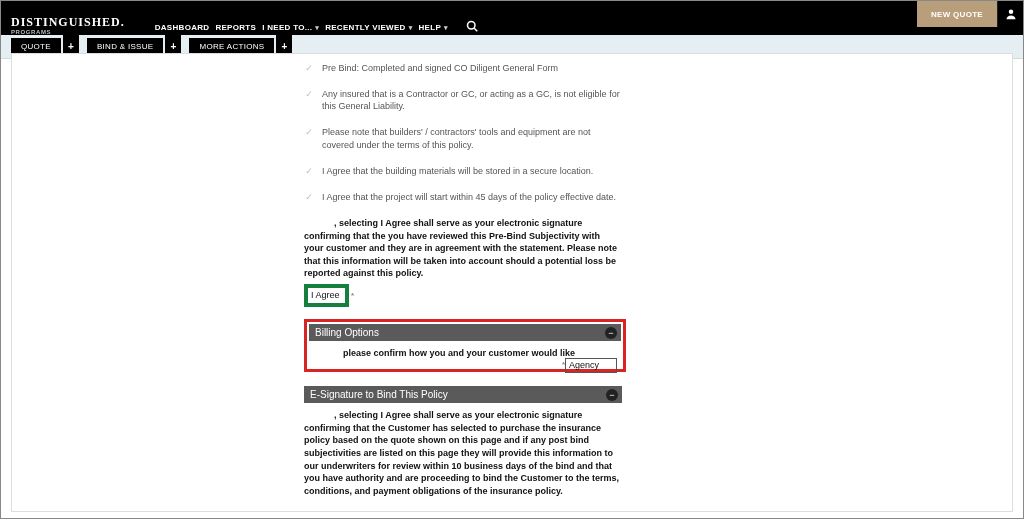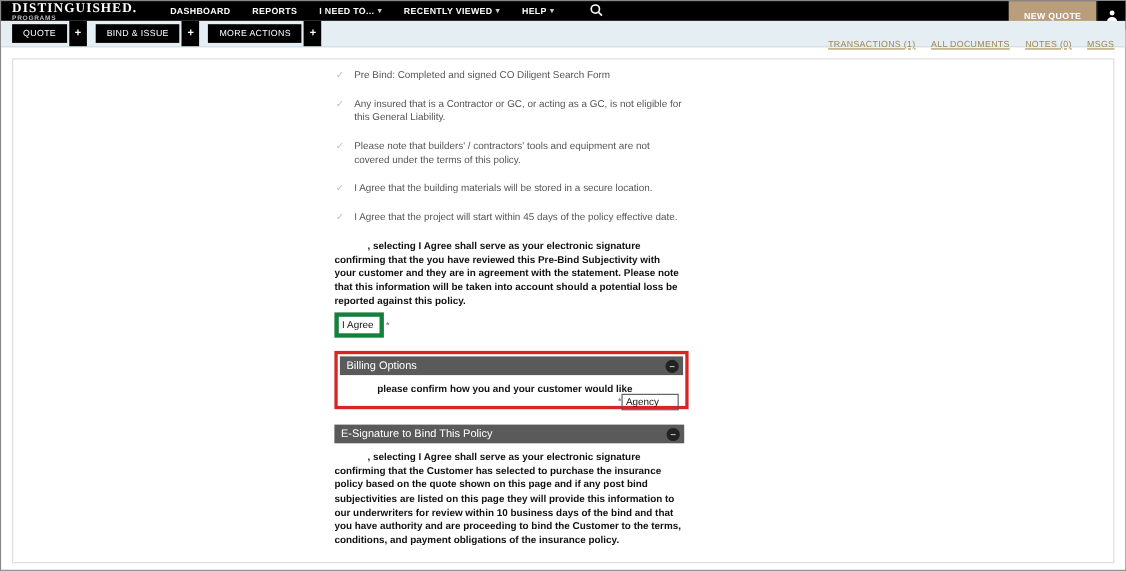--- a/index.html
+++ b/index.html
@@ -1,22 +1,22 @@
 <!DOCTYPE html>
 <html><head>
 <meta charset="utf-8">
 <style>
   * { box-sizing: border-box; margin: 0; padding: 0; }
   body { font-family: Arial, Helvetica, sans-serif; font-size: 10px; background: #fff; width: 1024px; height: 519px; overflow: hidden; position: relative; }
   .outer-frame { border: 1px solid #888; width: 1024px; height: 519px; position: relative; background:#fff; }
   
-  .topbar { background: #000; height: 18px; display: flex; align-items: center; color: #fff; font-size: 9px; font-weight: bold; letter-spacing: 0.3px; position: relative; padding-left: 10px;}
+  .topbar { background: #000; height: 34px; display: flex; align-items: flex-end; color: #fff; font-size: 9px; font-weight: bold; letter-spacing: 0.3px; position: relative; padding-left: 10px;}
   .brand { font-family: Georgia, 'Times New Roman', serif; font-size: 12px; letter-spacing: 1px; display: inline-block;}
   .brand-sub { font-size: 6px; letter-spacing: 0.6px; color:#bbb; display:block; margin-top:-1px;}
-  .topnav { display:flex; gap: 20px; margin-left: 30px; align-items:center; }
+  .topnav { display:flex; gap: 6px; margin-left: 30px; align-items:center; }
   .topnav-item { font-size:8px; font-weight:bold; color:#fff; cursor:pointer; display:flex; align-items:center; gap:3px;}
   .caret { font-size:7px; color:#ccc; }
   .search-icon { color:#fff; font-size:12px; margin-left:12px; cursor:pointer;}
   .top-right { position:absolute; right:0; top:0; display:flex; align-items:stretch; height:26px;}
   .new-quote-btn { background:#b99e7b; color:#fff; font-size:8px; font-weight:bold; padding:0 14px; display:flex; align-items:center; cursor:pointer;}
   .user-btn { background:#000; color:#fff; width:26px; display:flex; align-items:center; justify-content:center; font-size:12px; cursor:pointer; border-left:1px solid #222;}
   
   .actionbar { background:#e5eef2; height:24px; display:flex; align-items:center; padding:0 10px; position:relative; border-bottom:1px solid #cfdde3;}
   .ab-btn { background:#000; color:#fff; font-size:8px; font-weight:normal; padding:4px 10px; margin-right:2px; display:flex; align-items:center; cursor:pointer; letter-spacing:0.3px;}
   .ab-plus { background:#000; color:#fff; width:16px; height:100%; display:flex; align-items:center; justify-content:center; font-size:10px; font-weight:bold; margin-right:8px; cursor:pointer; padding:4px 0;}
@@ -110,21 +110,21 @@
       <span class="ab-link">NOTES (0)</span>
       <span class="ab-link">MSGS</span>
     </div>
   </div>
 
   <div class="content">
     <div class="form-col">
 
       <div class="agree-item">
         <span class="agree-check">✓</span>
-        <span>Pre Bind: Completed and signed CO Diligent Search Form</span>
+        <span>Pre Bind: Completed and signed CO Diligent General Form</span>
       </div>
       <div class="agree-item">
         <span class="agree-check">✓</span>
         <span>Any insured that is a Contractor or GC, or acting as a GC, is not eligible for this General Liability.</span>
       </div>
       <div class="agree-item">
         <span class="agree-check">✓</span>
         <span>Please note that builders' / contractors' tools and equipment are not covered under the terms of this policy.</span>
       </div>
       <div class="agree-item">

